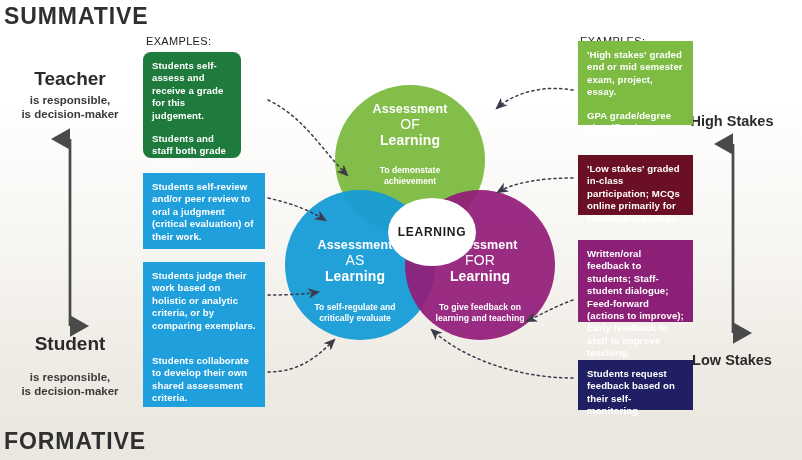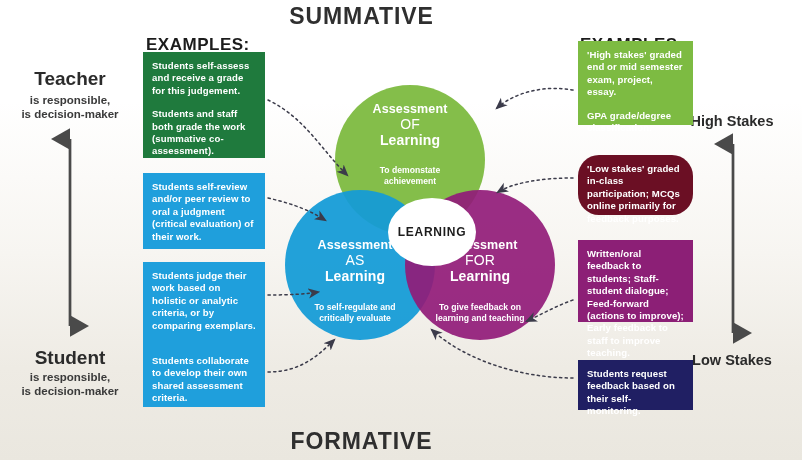--- a/index.html
+++ b/index.html
@@ -16,23 +16,22 @@
     position: relative;
     width: 802px;
     height: 460px;
     background: linear-gradient(to bottom, #ffffff 0%, #ffffff 22%, #f7f5f1 55%, #eeebe4 80%, #eae7df 100%);
     overflow: hidden;
   }
 
   
   .axis-heading {
     position: absolute;
-    left: 16px;
+    left: 4px;
     width: 691px;
-    text-align: center;
     font-weight: bold;
     color: #2f2f2f;
     letter-spacing: 0.04em;
     font-size: 23px;
   }
   #summative-heading { top: 3px; }
   #formative-heading { top: 428px; }
 
   
   .side-col {
@@ -65,35 +64,35 @@
     position: absolute;
     width: 140px;
     text-align: center;
     font-weight: bold;
     color: #2b2b2b;
     font-size: 14.5px;
   }
 
   #teacher-title { top: 68px; }
   #teacher-sub   { top: 93px; }
-  #student-title { top: 347px; }
+  #student-title { top: 333px; }
   #student-sub   { top: 370px; }
 
   #high-stakes-label { top: 113px; }
   #low-stakes-label  { top: 352px; }
 
   .vaxis-svg { position: absolute; }
   #left-axis-arrow  { left: 45px; top: 128px; }
   #right-axis-arrow { left: 708px; top: 133px; }
 
   
   .examples-label {
     position: absolute;
-    font-weight: bold;
-    font-size: 17px;
+    font-weight: normal;
+    font-size: 11px;
     letter-spacing: 0.03em;
     color: #1c1c1c;
   }
   #examples-left-label  { left: 146px; top: 35px; }
   #examples-right-label { left: 580px; top: 35px; }
 
   
   .ebox {
     position: absolute;
     color: #ffffff;
@@ -103,26 +102,26 @@
     padding: 8px 9px 8px 9px;
     box-sizing: border-box;
     letter-spacing: 0.01em;
   }
   .ebox p { margin: 0; }
   .ebox p + p { margin-top: 11px; }
 
   .c-darkgreen  { background: #1f7a3d; }
   .c-blue       { background: #1f9fdc; }
   .c-lightgreen { background: #7dbb42; }
-  .c-darkred    { background: #6b0f24; border-radius: 21px; }
+  .c-darkred    { background: #6b0f24; }
   .c-purple     { background: #8c1f76; }
   .c-navy       { background: #201f63; }
 
   
-  #ex-l1 { left: 143px; top: 52px;  width: 122px; height: 106px; }
+  #ex-l1 { left: 143px; top: 52px;  width: 98px; height: 106px; border-radius: 8px; }
   #ex-l2 { left: 143px; top: 173px; width: 122px; height: 76px;  }
   #ex-l3 { left: 143px; top: 262px; width: 122px; height: 88px;  }
   #ex-l4 { left: 143px; top: 347px; width: 122px. ; height: 60px; }
 
   
   #ex-r1 { left: 578px; top: 41px;  width: 115px; height: 84px;  }
   #ex-r2 { left: 578px; top: 155px; width: 115px; height: 60px;  }
   #ex-r3 { left: 578px; top: 240px; width: 115px; height: 82px;  }
   #ex-r4 { left: 578px; top: 360px; width: 115px; height: 50px;  }
 

